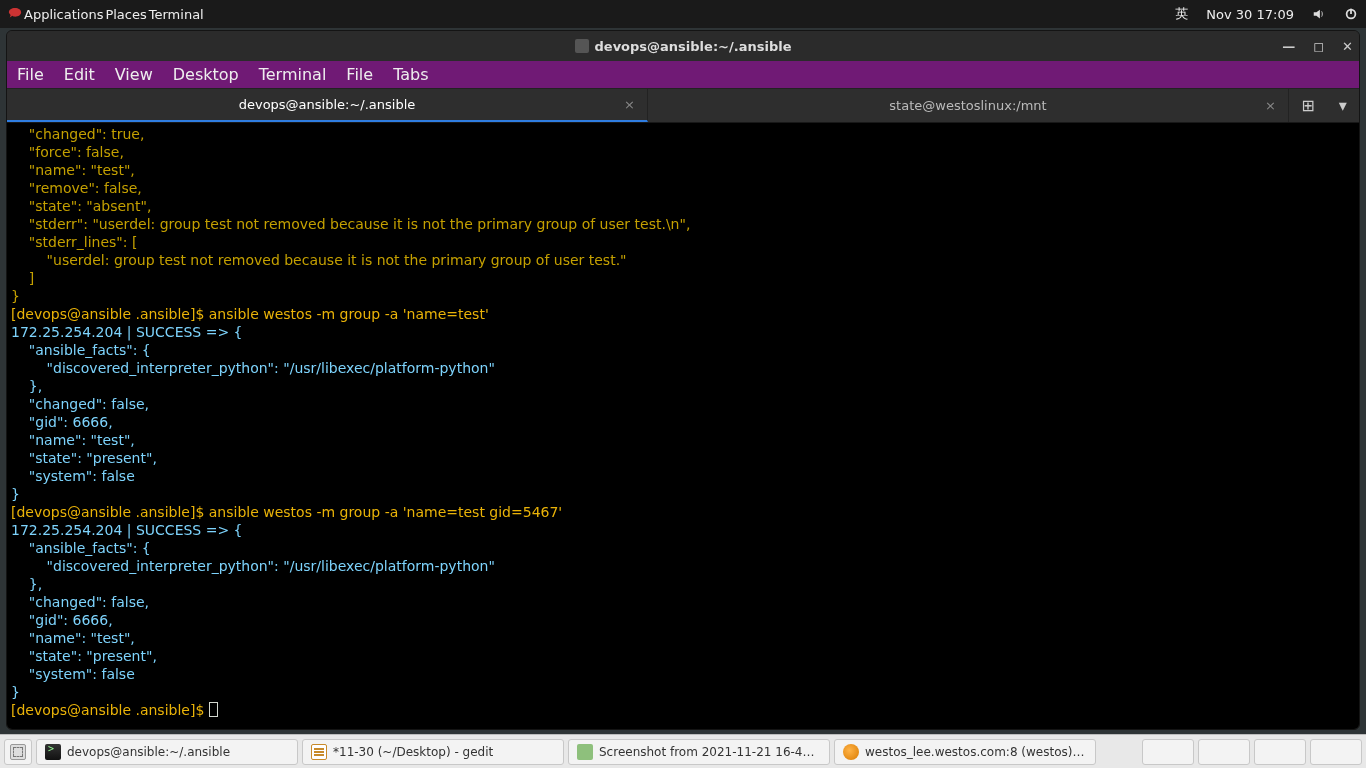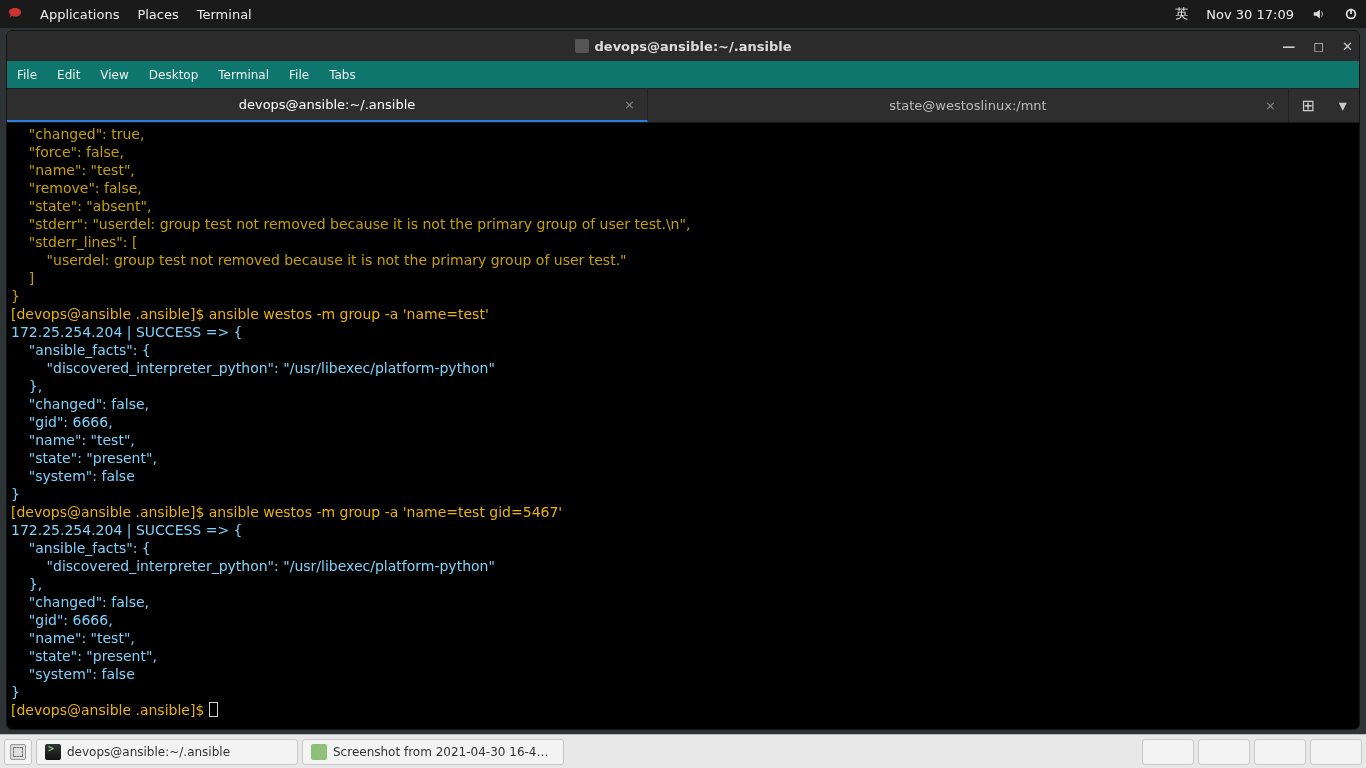--- a/index.html
+++ b/index.html
@@ -1,26 +1,26 @@
 <!DOCTYPE html>
 <html><head>
 <meta charset="utf-8">
 <style>
 *{margin:0;padding:0;box-sizing:border-box;font-family:"DejaVu Sans",sans-serif}
 body{width:1366px;height:768px;background:#2e3436;overflow:hidden;color:#d3d7cf}
 .topbar{height:28px;background:#1a1a1a;display:flex;align-items:center;padding:0 8px;color:#eee;font-size:13px}
-.topbar .left{display:flex;gap:18px;align-items:center}
+.topbar .left{display:flex;gap:2px;align-items:center}
 .fedora-icon{width:14px;height:14px}
 .topbar .right{margin-left:auto;display:flex;gap:18px;align-items:center}
 .window{position:absolute;left:6px;top:30px;right:6px;bottom:38px;background:#2c2c2c;border:1px solid #141414;border-radius:6px;display:flex;flex-direction:column;overflow:hidden}
 .titlebar{height:30px;background:#2b2b2b;display:flex;align-items:center;justify-content:center;position:relative;color:#ddd;font-size:13px;font-weight:bold}
 .title-icon{width:14px;height:14px;background:#555;border-radius:2px;margin-right:6px;display:inline-block}
 .win-controls{position:absolute;right:6px;top:0;height:100%;display:flex;align-items:center;gap:18px;color:#ccc;font-size:13px}
 .win-controls span{cursor:pointer}
-.menubar{height:28px;background:#0f766e;display:flex;align-items:center;gap:20px;padding:0 10px;color:#eee;font-size:12px;border-bottom:1px solid #222}
+.menubar{height:28px;background:#701a75;display:flex;align-items:center;gap:20px;padding:0 10px;color:#eee;font-size:16px;border-bottom:1px solid #222}
 .menubar span{cursor:pointer}
 .tabbar{height:34px;background:#2e2e2e;display:flex;align-items:stretch;border-bottom:1px solid #181818}
 .tab{flex:1;display:flex;align-items:center;justify-content:center;position:relative;color:#bbb;font-size:13px;border-right:1px solid #222;cursor:pointer}
 .tab.active{color:#fff;border-bottom:2px solid #2f7de1}
 .tab .close{position:absolute;right:12px;color:#888;font-size:13px}
 .tab-actions{width:70px;display:flex;align-items:center;justify-content:space-around;color:#ccc}
 .term{flex:1;background:#000;font-family:"DejaVu Sans Mono",monospace;font-size:14px;line-height:18px;padding:2px 4px;white-space:pre;overflow:hidden;color:#d3d7cf}
 .y{color:#c4a000}
 .o{color:#7dd3fc}
 .w{color:#eab308}
@@ -141,22 +141,30 @@
 
 <div class="taskbar">
   <div class="task-btn sq">
       <span class="ico ic-ws"></span>
     </div>
   <div class="task-btn app">
       <span class="ico ic-terminal"></span>
       <span class="label">devops@ansible:~/.ansible</span>
     </div>
   <div class="task-btn app">
+      <span class="ico ic-gedit"></span>
+      <span class="label">*11-30 (~/Desktop) - gedit</span>
+    </div>
+  <div class="task-btn app">
       <span class="ico ic-img"></span>
-      <span class="label">Screenshot from 2021-04-30 16-4…</span>
+      <span class="label">Screenshot from 2021-11-21 16-4…</span>
+    </div>
+  <div class="task-btn app">
+      <span class="ico ic-vm"></span>
+      <span class="label">westos_lee.westos.com:8 (westos) …</span>
     </div>
   <div class="spacer"></div>
   <div class="tray">
     <div class="tray-box"></div>
     <div class="tray-box"></div>
     <div class="tray-box"></div>
     <div class="tray-box"></div>
   </div>
 </div>
 

